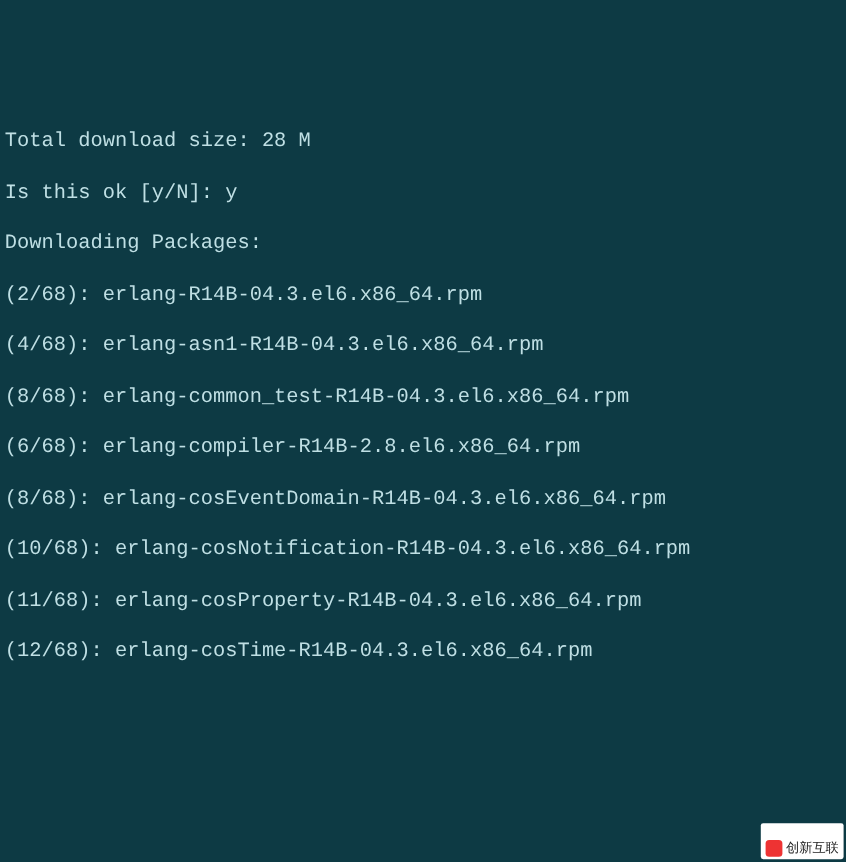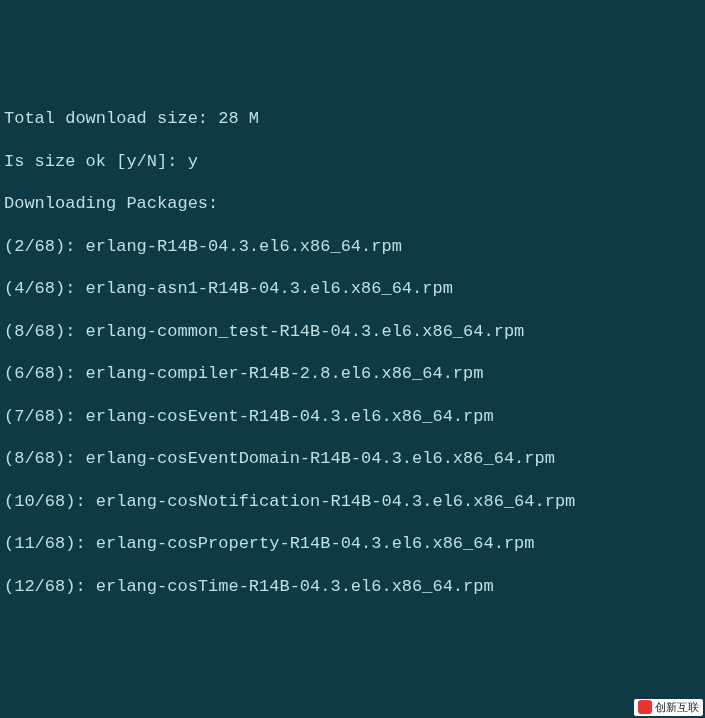--- a/index.html
+++ b/index.html
@@ -24,21 +24,21 @@
       white-space: pre;
     }
     .watermark {
       position: absolute;
       right: 2px;
       bottom: 2px;
       background: #fff;
       color: #222;
       font-family: Arial, sans-serif;
       font-size: 11px;
-      padding: 1px 4px 2px 4px;
+      padding: 14px 4px 2px 4px;
       border-radius: 2px;
       line-height: 1.1;
       display: flex;
       align-items: center;
       gap: 3px;
     }
     .watermark-logo {
       width: 14px;
       height: 14px;
       background: #e33;
@@ -46,27 +46,26 @@
       display: inline-block;
     }
   </style>
 </head>
 <body>
 
 
 
 <div>
 <div class="line">Total download size: 28 M</div>
-<div class="line">Is size ok [y/N]: y</div>
+<div class="line">Is this ok [y/N]: y</div>
 <div class="line">Downloading Packages:</div>
 <div class="line">(2/68): erlang-R14B-04.3.el6.x86_64.rpm</div>
 <div class="line">(4/68): erlang-asn1-R14B-04.3.el6.x86_64.rpm</div>
 <div class="line">(8/68): erlang-common_test-R14B-04.3.el6.x86_64.rpm</div>
 <div class="line">(6/68): erlang-compiler-R14B-2.8.el6.x86_64.rpm</div>
-<div class="line">(7/68): erlang-cosEvent-R14B-04.3.el6.x86_64.rpm</div>
 <div class="line">(8/68): erlang-cosEventDomain-R14B-04.3.el6.x86_64.rpm</div>
 <div class="line">(10/68): erlang-cosNotification-R14B-04.3.el6.x86_64.rpm</div>
 <div class="line">(11/68): erlang-cosProperty-R14B-04.3.el6.x86_64.rpm</div>
 <div class="line">(12/68): erlang-cosTime-R14B-04.3.el6.x86_64.rpm</div>
 
 
 
 
 
 

